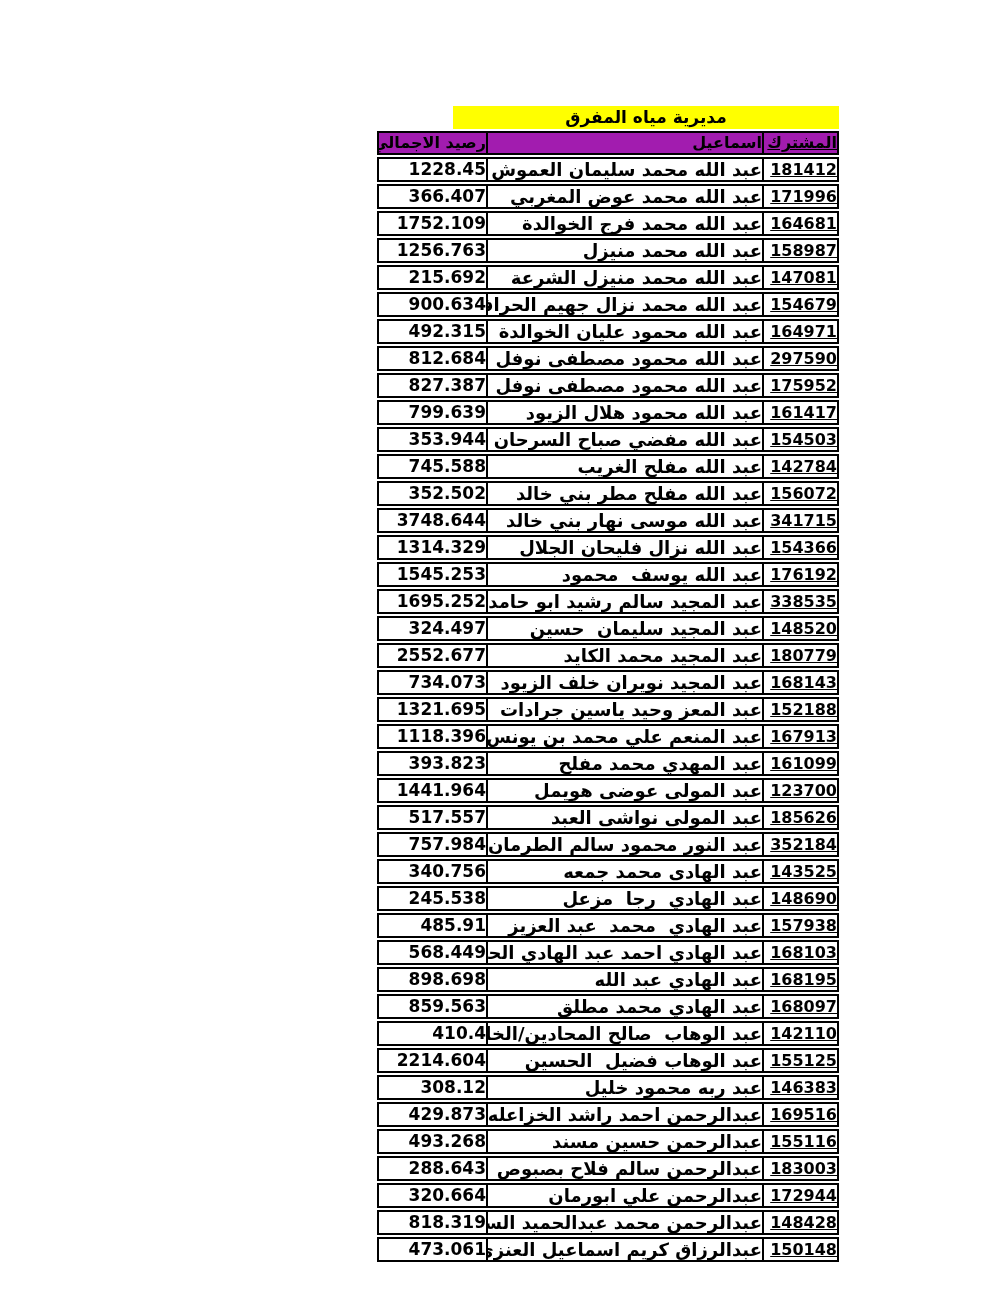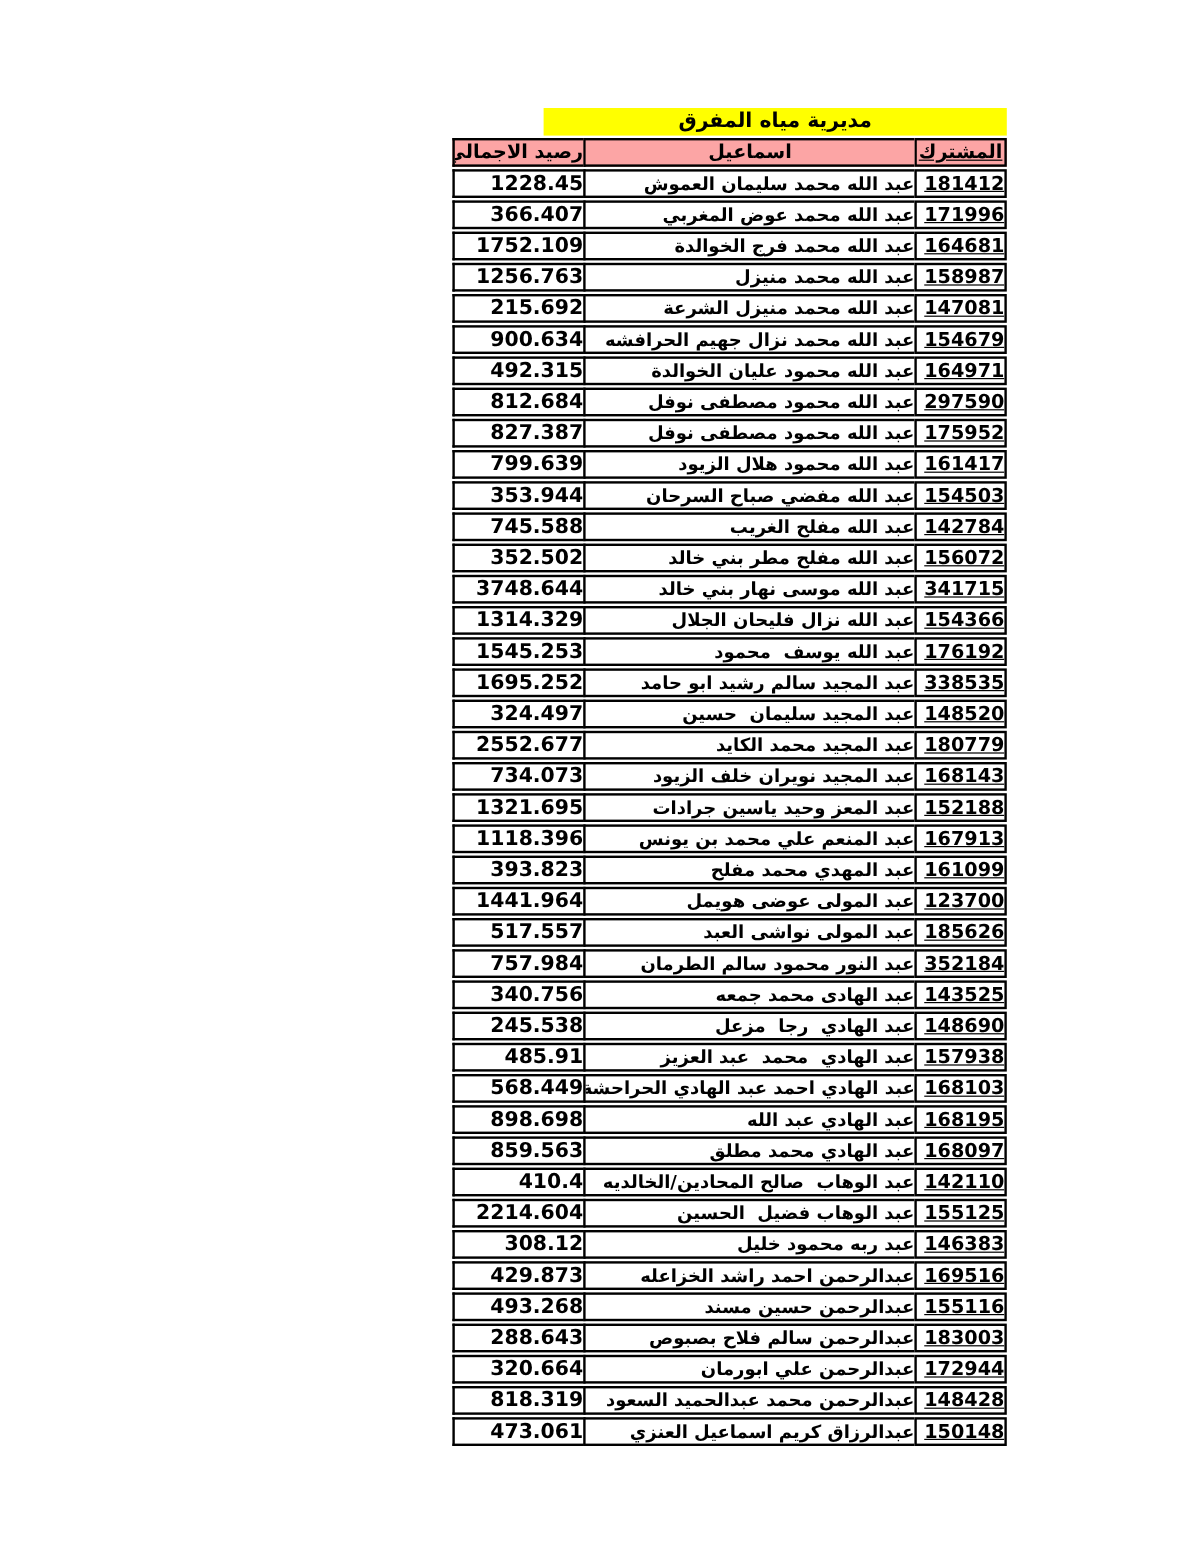--- a/index.html
+++ b/index.html
@@ -8,21 +8,21 @@
     background: #ffffff;
     position: relative;
     overflow: hidden;
     font-family: "DejaVu Sans", sans-serif;
     font-weight: 700;
     color: #000000;
   }
   .sheet {
     position: absolute;
     left: 453px;
-    top: 90px;
+    top: 106px;
     width: 386px;
     direction: rtl;
   }
   .title-bar {
     width: 100%;
     height: 23px;
     line-height: 23px;
     background: #ffff00;
     text-align: center;
     font-size: 17px;
@@ -53,35 +53,34 @@
     border-left: 2px solid #000;
     text-align: right;
     padding: 0 4px 0 2px;
     font-size: 16px;
     text-decoration: underline;
   }
   .cell-name {
     border-left: 2px solid #000;
     text-align: right;
     padding: 0 3px 0 2px;
-    font-size: 15px;
+    font-size: 18px;
   }
   .cell-bal {
     border-left: 2px solid #000;
     text-align: left;
     padding: 0 2px 0 3px;
     font-size: 17px;
     direction: ltr;
   }
   .cell-bal, .cell-bal * { unicode-bidi: plaintext; }
   .cell-bal { text-align: right; direction: rtl; }
   thead .cell-sub, thead .cell-name, thead .cell-bal {
-    background: #fca5a5;
+    background: #a21caf;
     font-size: 16px;
-    text-align: center;
   }
 </style>
 </head>
 <body>
 
 <div class="sheet">
 
   <div class="title-bar">مديرية مياه المفرق</div>
 
   <table class="ledger">

